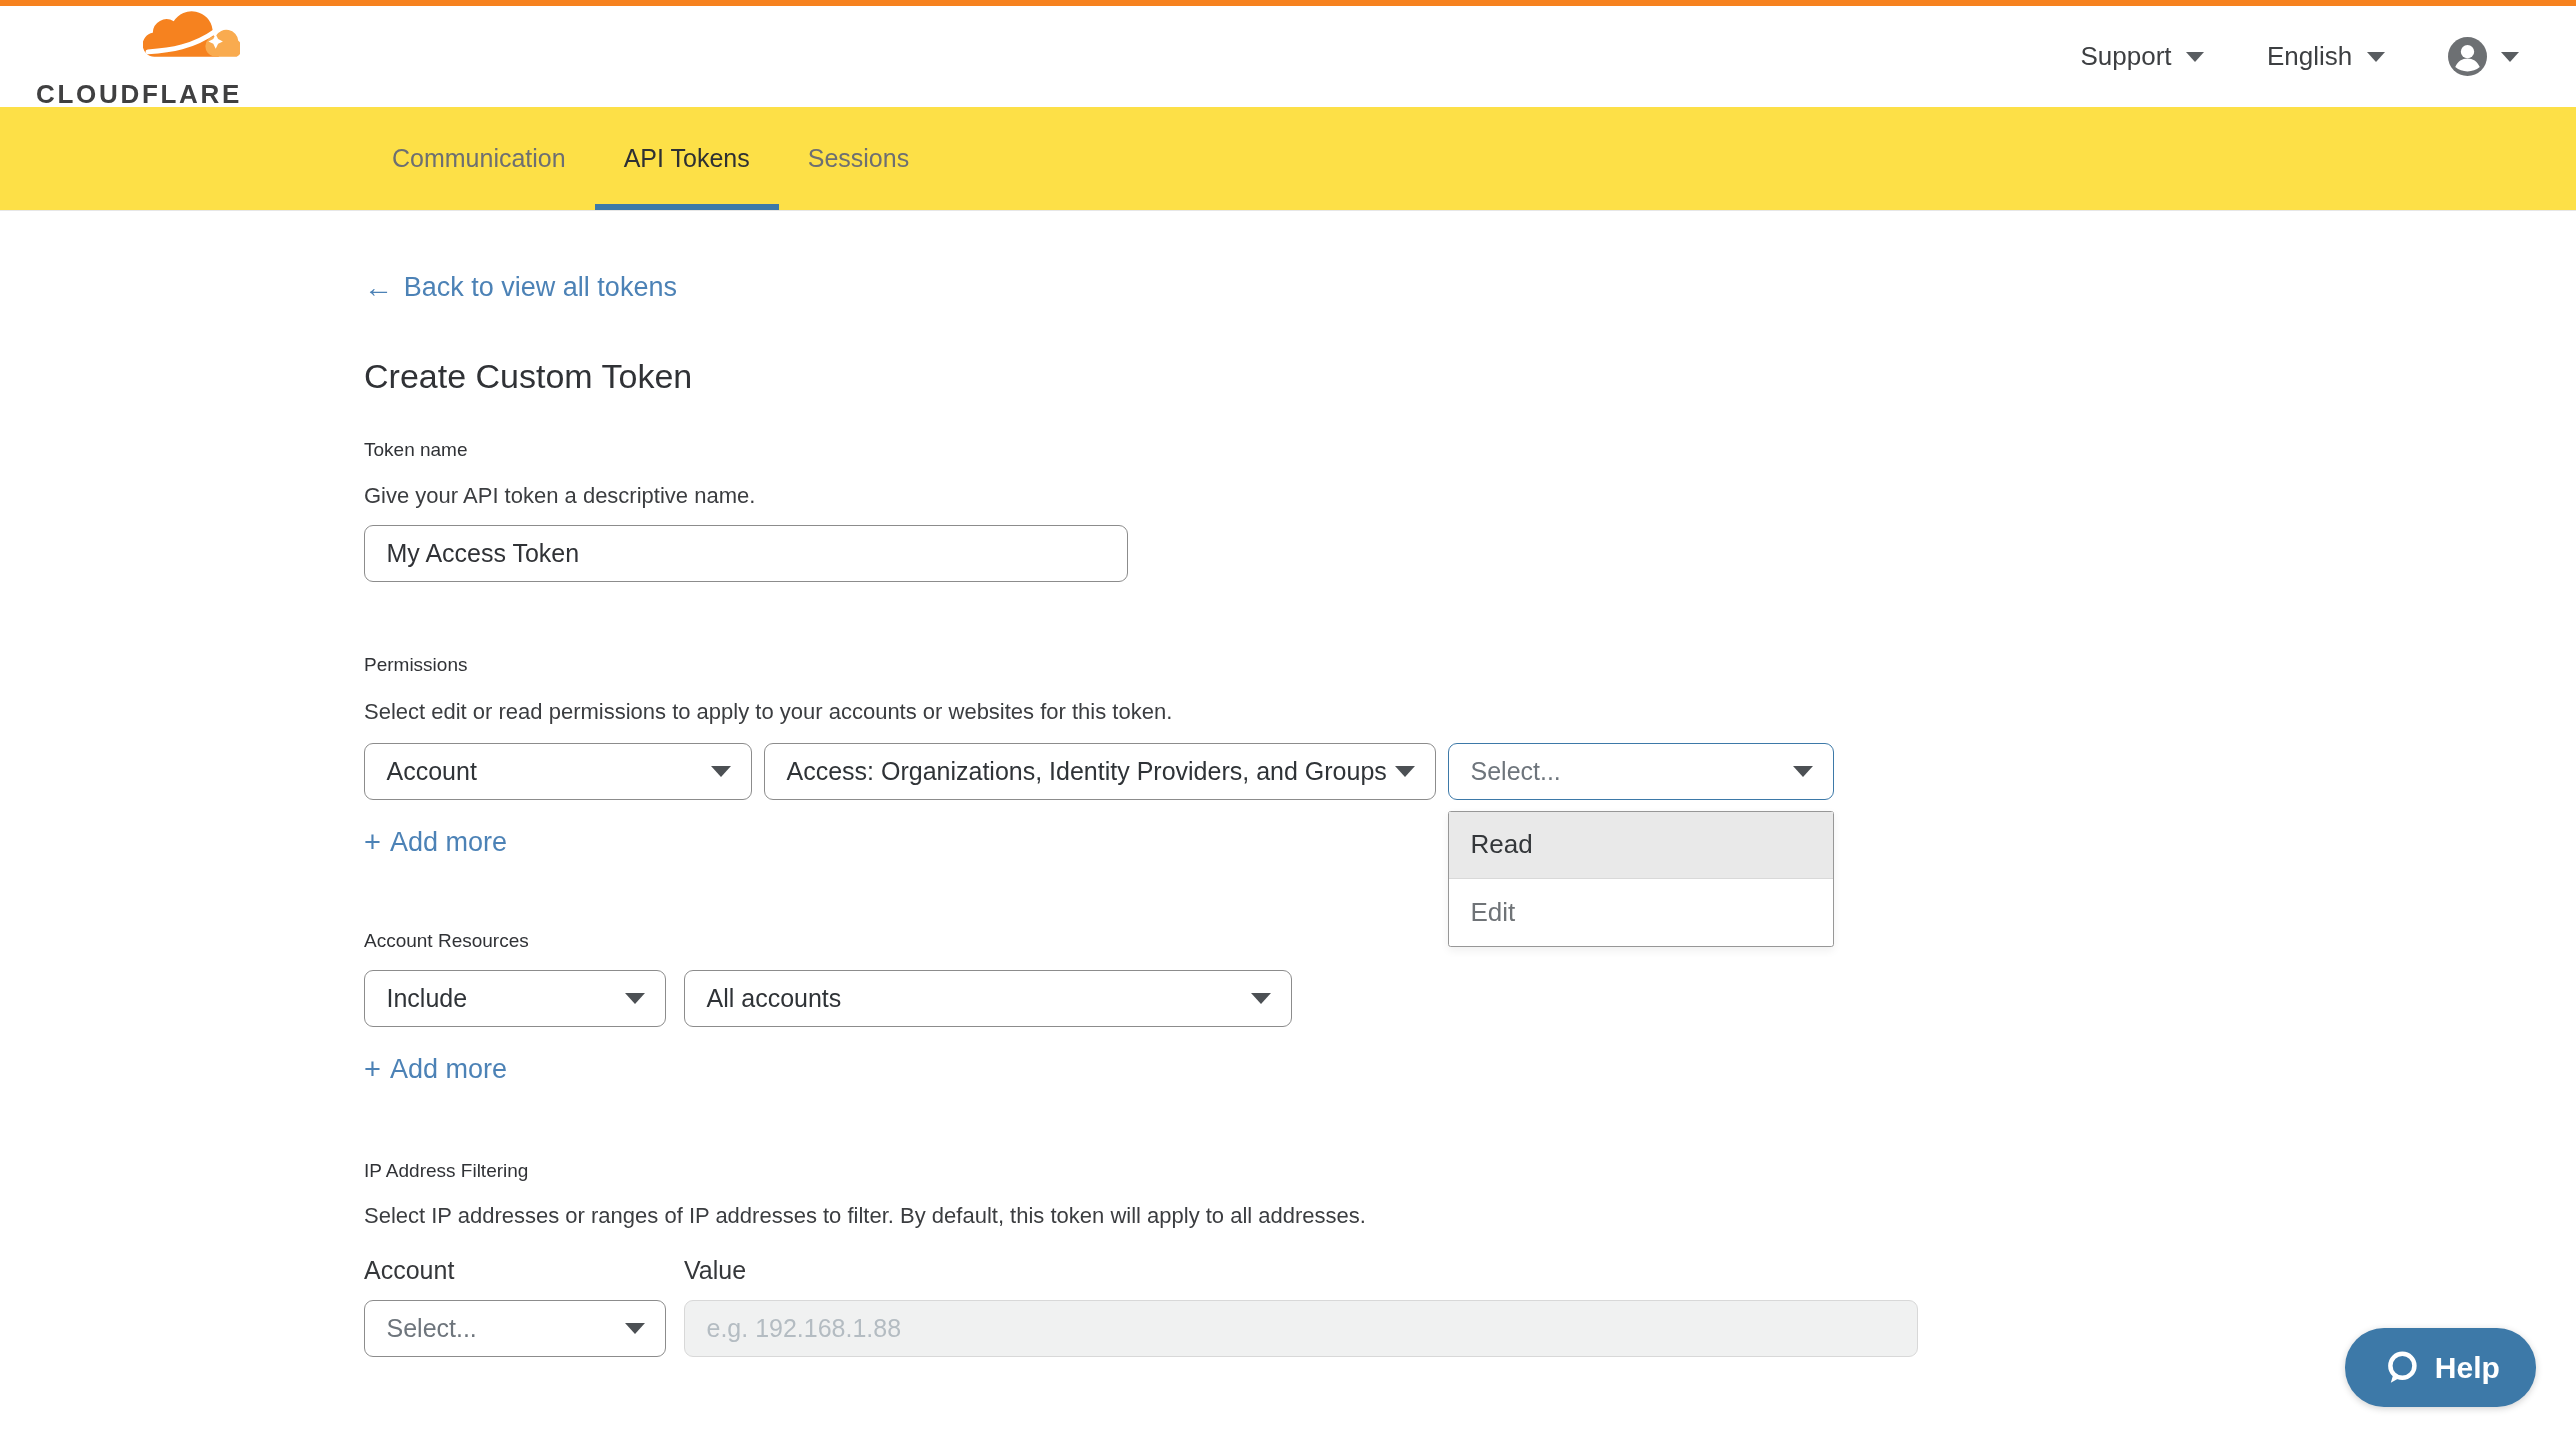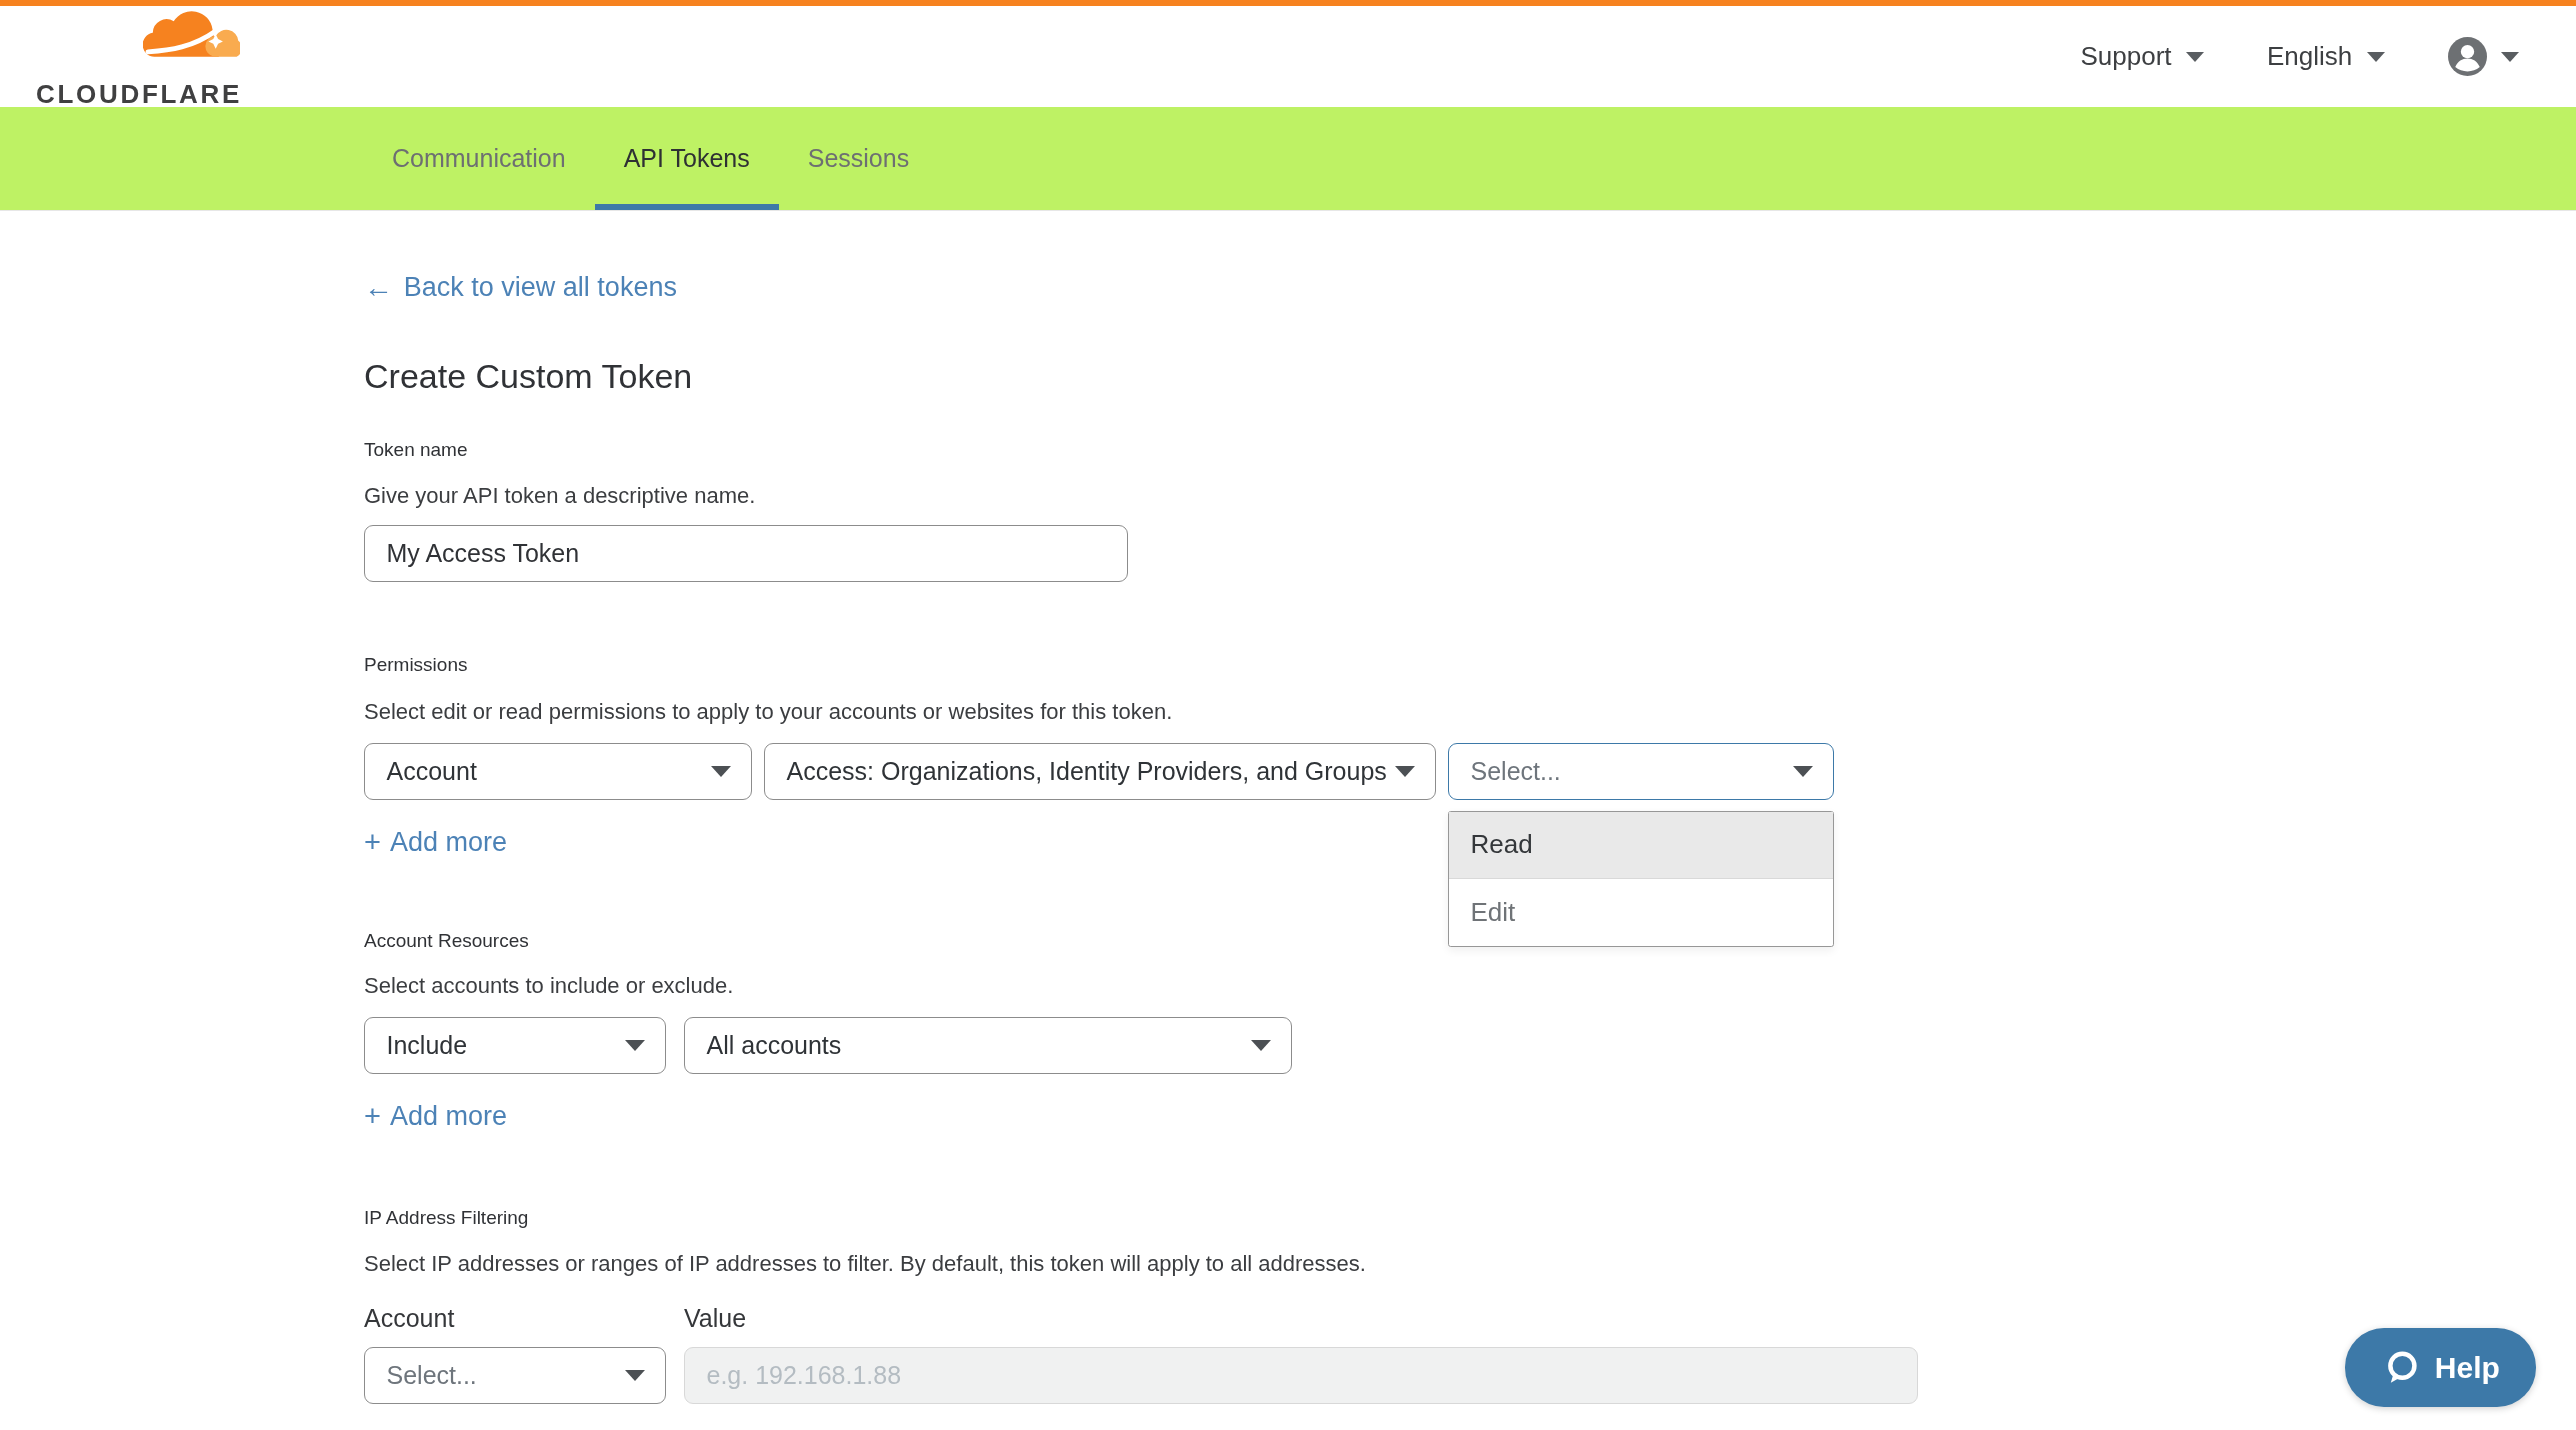--- a/index.html
+++ b/index.html
@@ -24,21 +24,21 @@
   .logo{display:flex;flex-direction:column;align-items:flex-end;margin-top:5.4px;}
   .logo svg{display:block;margin-right:1.8px;}
   .logo-text{font-size:26px;font-weight:bold;letter-spacing:2.7px;color:#404041;margin-top:19px;}
   .header-right{display:flex;align-items:center;gap:63px;}
   .hdr-item{display:flex;align-items:center;gap:14.4px;font-size:26px;color:#3d3f42;cursor:pointer;}
   .caret{width:0;height:0;border-left:10px solid transparent;border-right:10px solid transparent;
     border-top:11.7px solid #595d61;display:inline-block;}
   .caret.small{border-left-width:9px;border-right-width:9px;border-top-width:10.8px;}
 
   
-  .tabbar{height:104px;background:#bef264;border-bottom:0.9px solid #e7e7e7;
+  .tabbar{height:104px;background:#fde047;border-bottom:0.9px solid #e7e7e7;
     display:flex;align-items:stretch;padding-left:363px;}
   .tab{display:flex;align-items:center;padding:0 29px;font-size:25px;color:#6d6f72;
     position:relative;cursor:pointer;}
   .tab.active{color:#2e3033;}
   .tab.active::after{content:"";position:absolute;left:0;right:0;bottom:0;height:6.3px;
     background:var(--accent-blue);}
 
   
   .main{padding-left:364px;}
   .back-link{margin-top:61px;display:inline-flex;align-items:center;gap:10.8px;
@@ -194,21 +194,20 @@
     </div>
 
     <a class="add-more">
       <span class="plus">+</span>
       <span>Add more</span>
     </a>
   </section>
 
   <section class="sec-accounts">
     <h2>Account Resources</h2>
-    <p class="desc">Select accounts to include or exclude.</p>
 
     <div class="dd-row">
       <div class="dropdown dd-include">
         <span>Include</span>
         <span class="caret"></span>
       </div>
       <div class="dropdown dd-accounts">
         <span>All accounts</span>
         <span class="caret"></span>
       </div>

